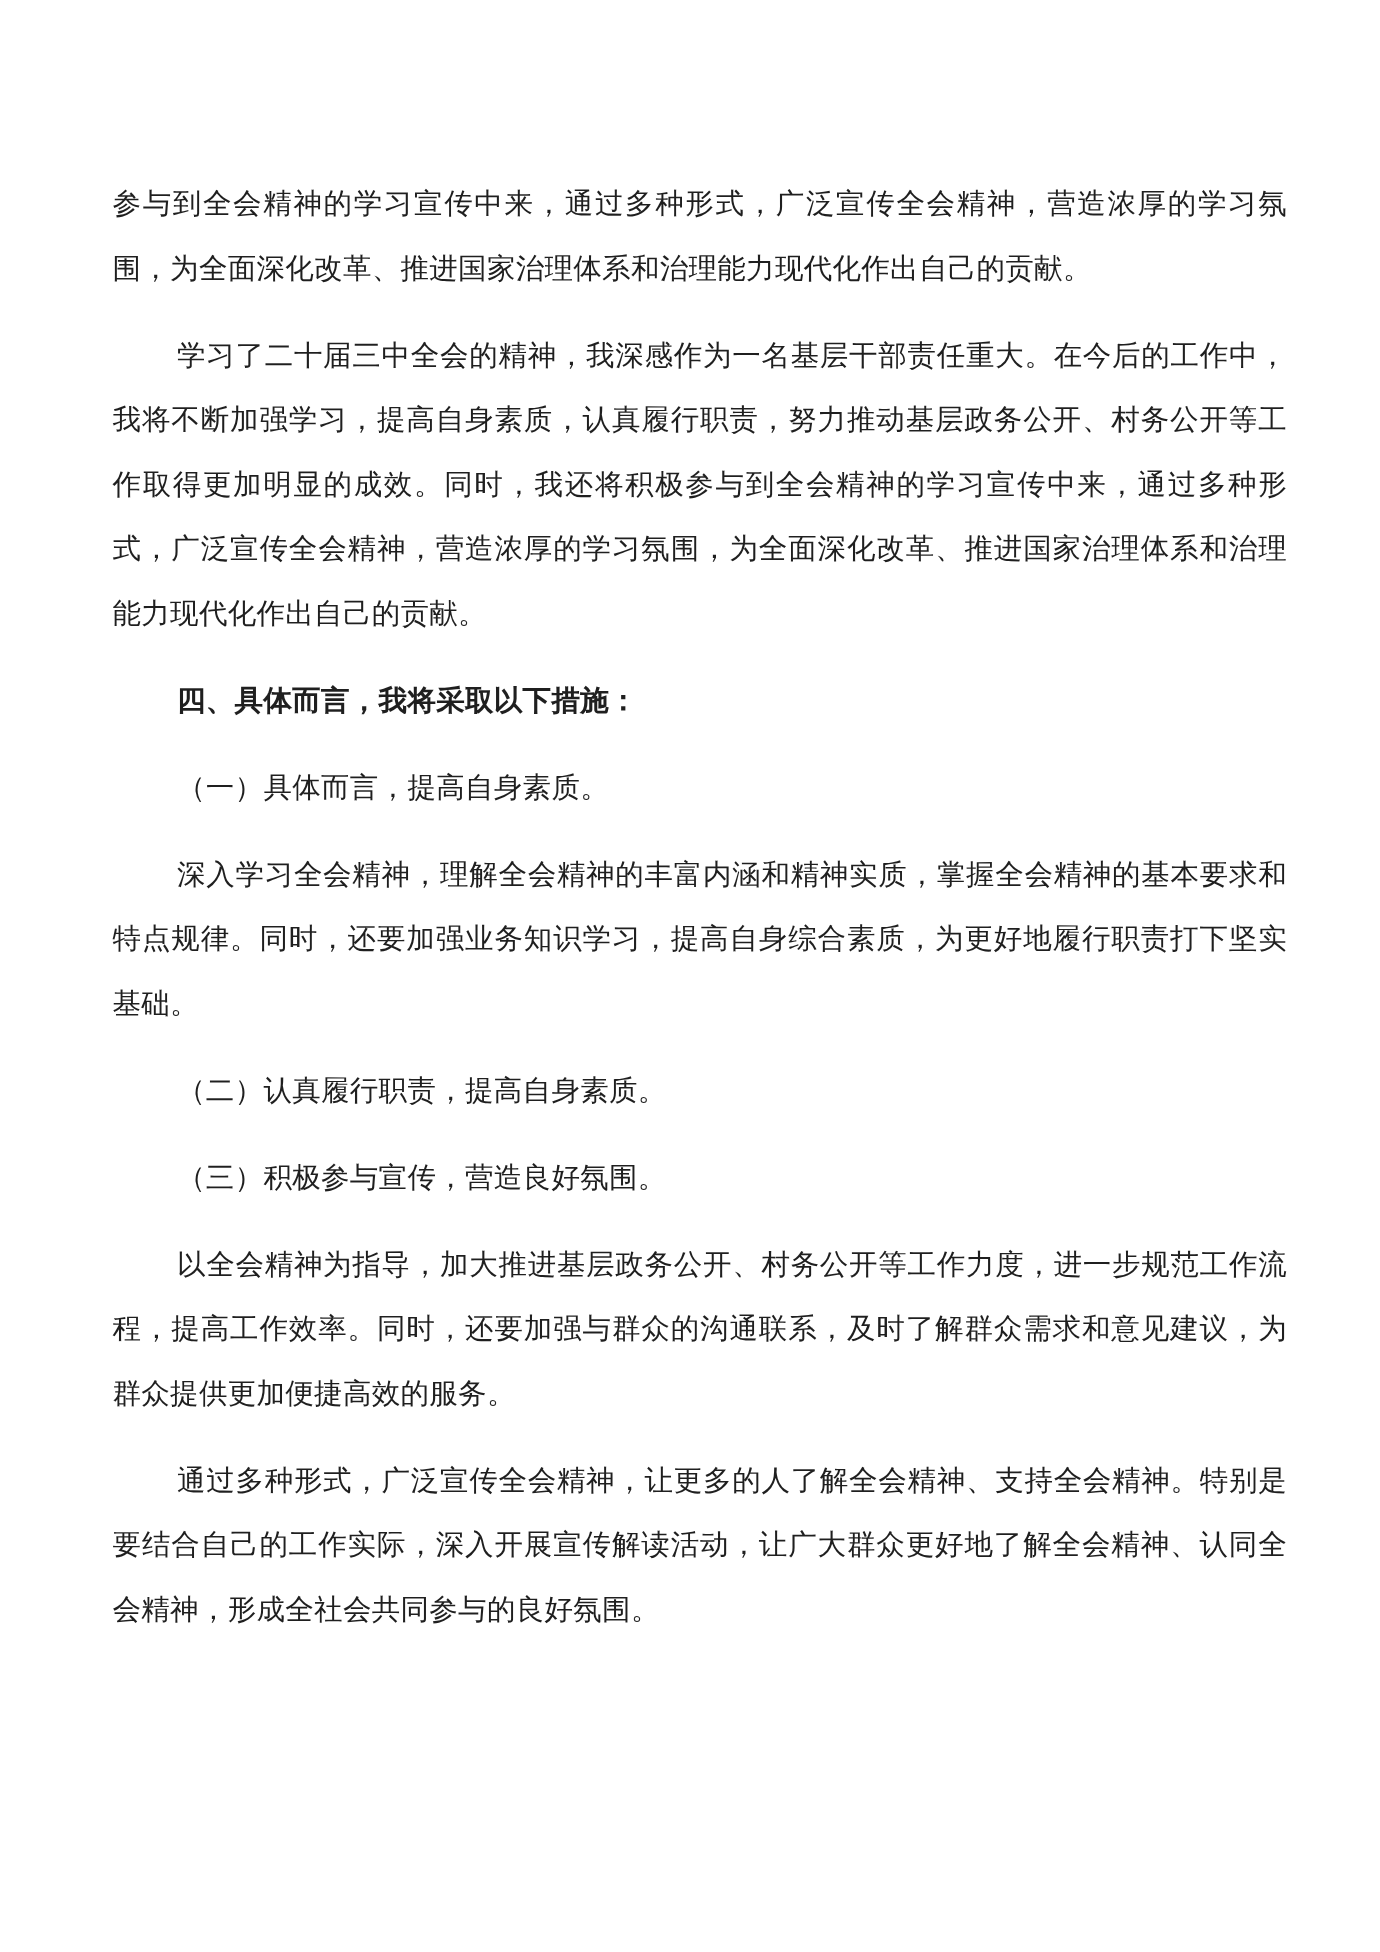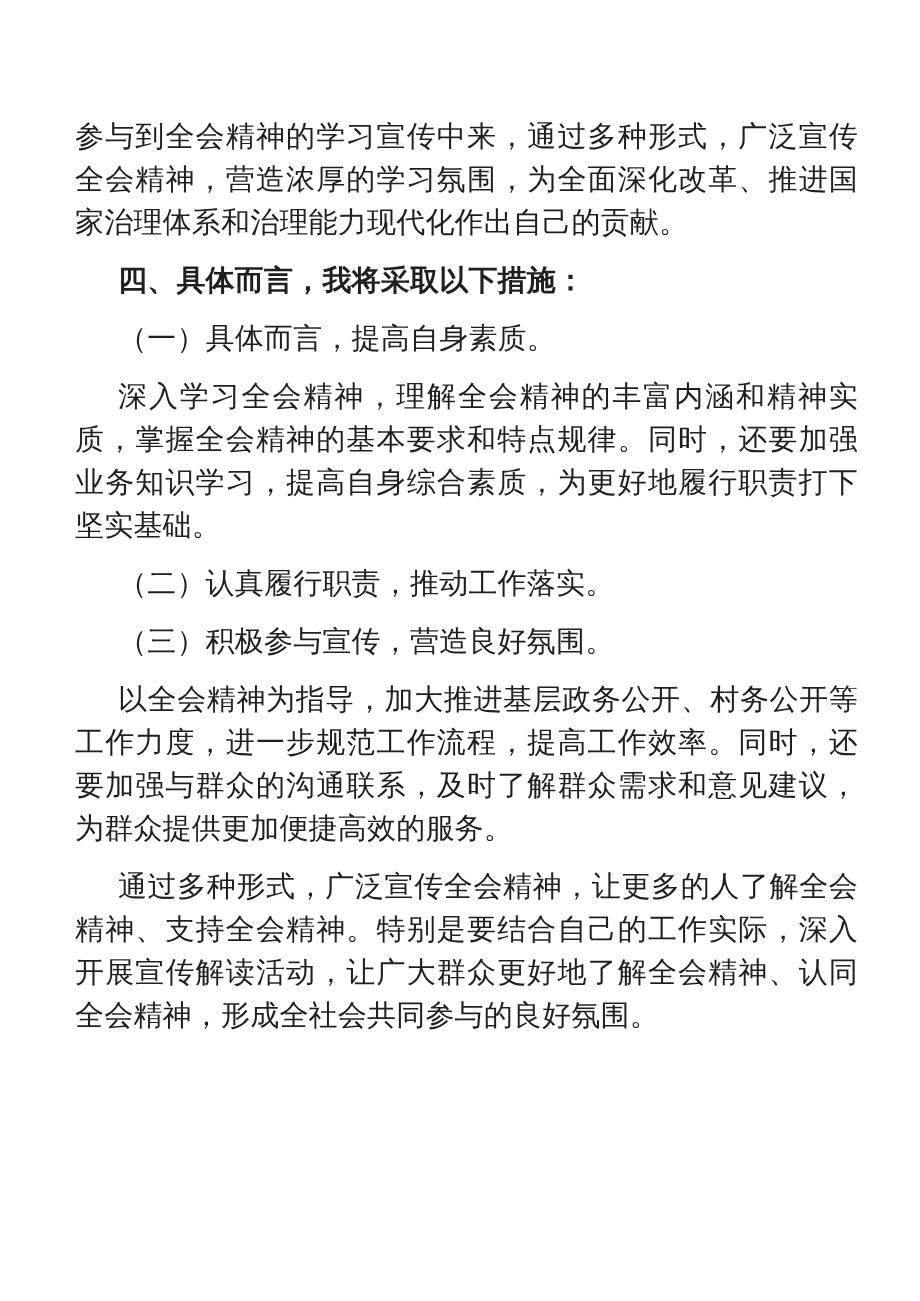--- a/index.html
+++ b/index.html
@@ -12,21 +12,21 @@
     width: 920px;
     height: 1301px;
     box-sizing: border-box;
     background: #ffffff;
     padding: 115px 62px 0 75px;
     overflow: hidden;
     color: #1f1f1f;
   }
   .doc p {
     margin: 15px 0;
-    font-size: 29px;
+    font-size: 19px;
     line-height: 43px;
     text-align: justify;
     font-family: "Liberation Serif", "DejaVu Serif", serif;
     color: #1f1f1f;
     letter-spacing: 0.2px;
   }
   .doc p:first-child {
     margin-top: 0;
   }
   .indent {
@@ -41,28 +41,29 @@
     margin: 17px 0;
   }
 </style>
 </head>
 <body>
 
 <div class="page">
   <div class="doc">
     <p>参与到全会精神的学习宣传中来，通过多种形式，广泛宣传全会精神，营造浓厚的学习氛围，为全面深化改革、推进国家治理体系和治理能力现代化作出自己的贡献。</p>
 
+    <p class="indent">学习了二十届三中全会的精神，我深感作为一名基层干部责任重大。在今后的工作中，我将不断加强学习，提高自身素质，认真履行职责，努力推动基层政务公开、村务公开等工作取得更加明显的成效。同时，我还将积极参与到全会精神的学习宣传中来，通过多种形式，广泛宣传全会精神，营造浓厚的学习氛围，为全面深化改革、推进国家治理体系和治理能力现代化作出自己的贡献。</p>
 
     <p class="heading">四、具体而言，我将采取以下措施：</p>
 
     <p class="indent">（一）具体而言，提高自身素质。</p>
 
     <p class="indent">深入学习全会精神，理解全会精神的丰富内涵和精神实质，掌握全会精神的基本要求和特点规律。同时，还要加强业务知识学习，提高自身综合素质，为更好地履行职责打下坚实基础。</p>
 
-    <p class="indent">（二）认真履行职责，推动工作落实。</p>
+    <p class="indent">（二）认真履行职责，提高自身素质。</p>
 
     <p class="indent">（三）积极参与宣传，营造良好氛围。</p>
 
     <p class="indent">以全会精神为指导，加大推进基层政务公开、村务公开等工作力度，进一步规范工作流程，提高工作效率。同时，还要加强与群众的沟通联系，及时了解群众需求和意见建议，为群众提供更加便捷高效的服务。</p>
 
     <p class="indent">通过多种形式，广泛宣传全会精神，让更多的人了解全会精神、支持全会精神。特别是要结合自己的工作实际，深入开展宣传解读活动，让广大群众更好地了解全会精神、认同全会精神，形成全社会共同参与的良好氛围。</p>
 
   </div>
 </div>
 

